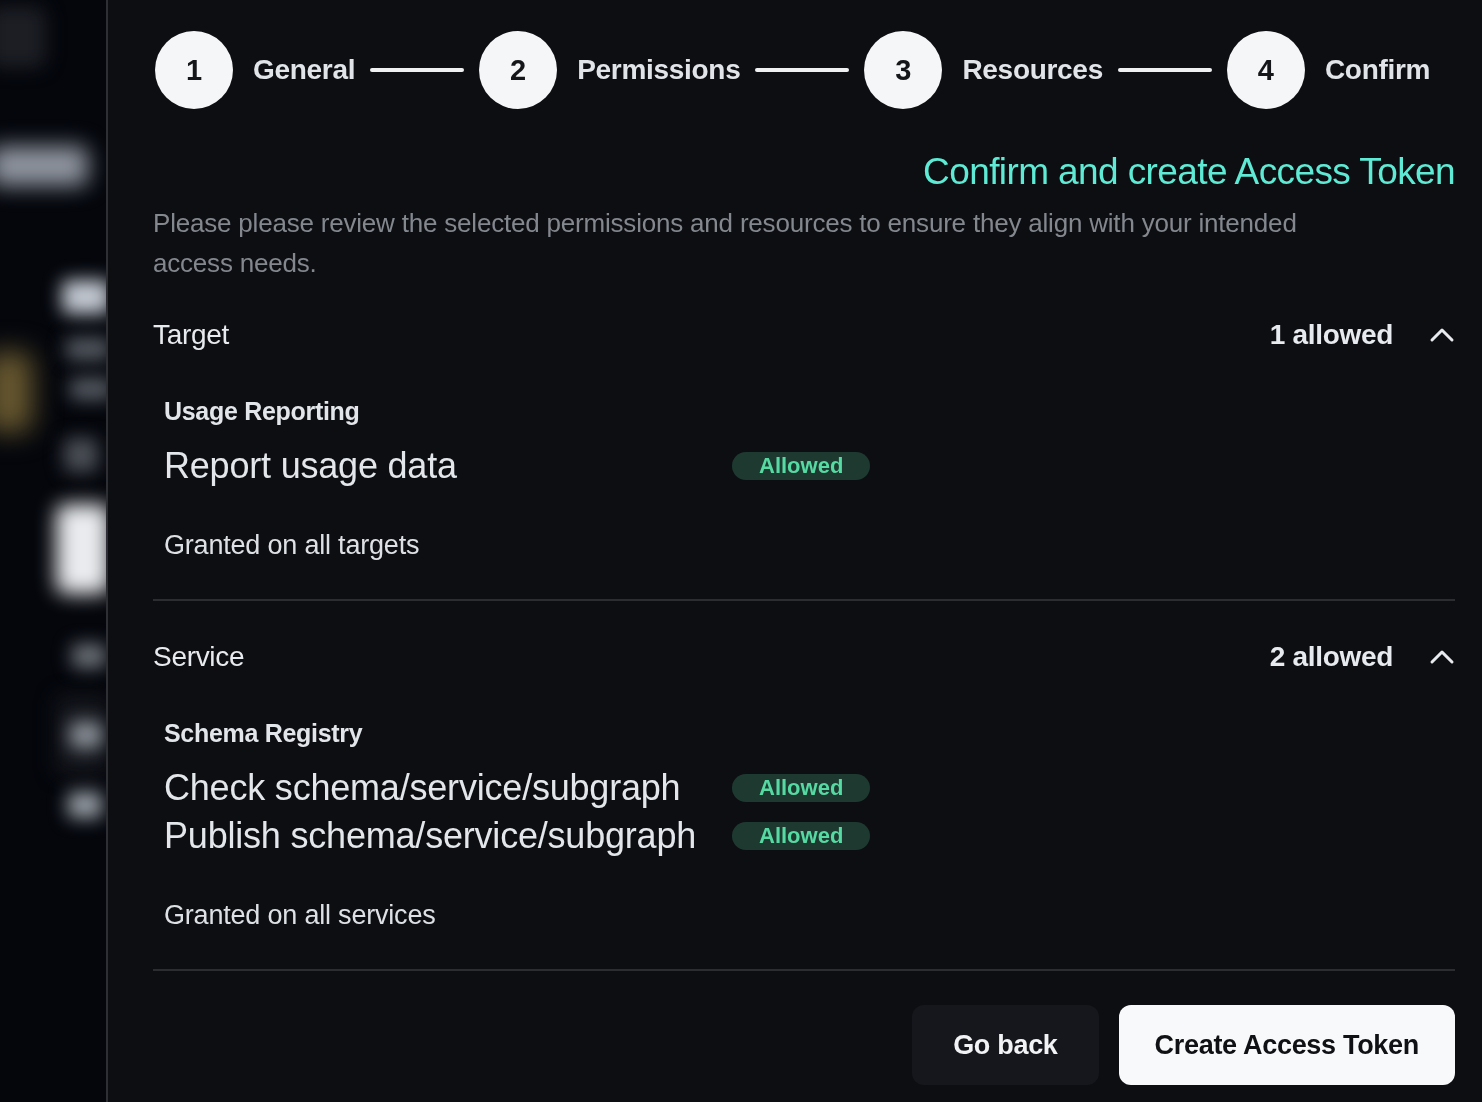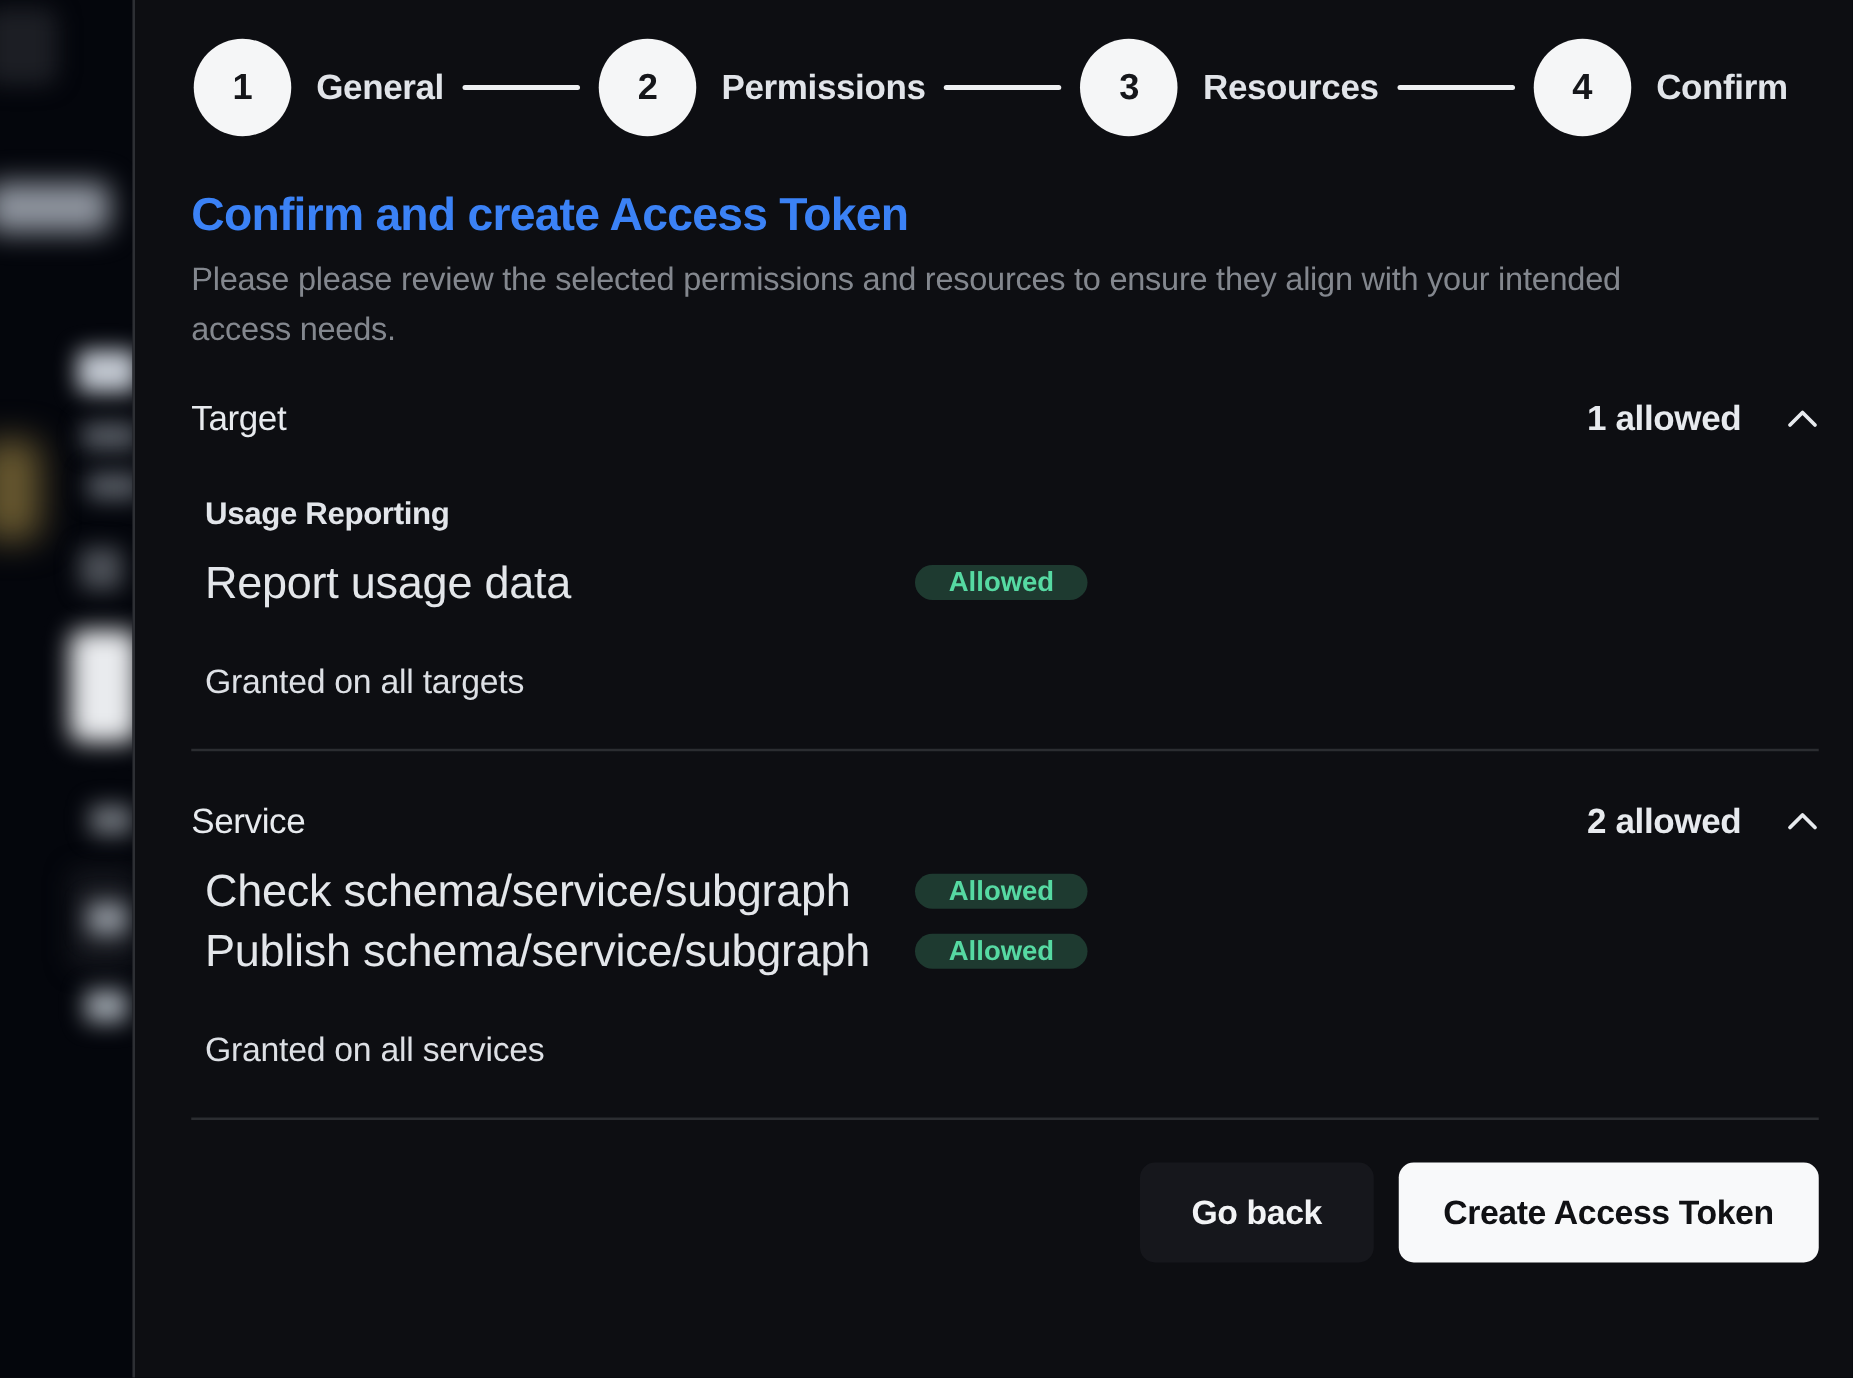--- a/index.html
+++ b/index.html
@@ -42,21 +42,21 @@
     background: #f5f6f7; color: #15161a;
     display: flex; align-items: center; justify-content: center;
     font-size: 29px; font-weight: 600;
   }
   .step-label { color: #e1e4e9; font-size: 28px; font-weight: 600; letter-spacing: -0.3px; }
   .connector { width: 94px; height: 4px; background: #eef0f2; border-radius: 2px; margin: 0 15px; }
 
   
   .title {
     margin-top: 42px;
-    color: #3b82f6; font-size: 37px; font-weight: 700; letter-spacing: -0.6px;
+    color: #5eead4; font-size: 37px; font-weight: 400; letter-spacing: -0.6px; text-align: right;
   }
   .desc {
     margin-top: 10px; max-width: 1230px;
     color: #83878e; font-size: 26px; line-height: 40px; letter-spacing: -0.2px;
   }
 
   
   .sec-head {
     margin-top: 36px;
     display: flex; align-items: center; justify-content: space-between;
@@ -175,20 +175,21 @@
       <span class="sec-title">Service</span>
       <span class="sec-count">
         <span>2 allowed</span>
         <span class="chevron">
           <svg width="26" height="16" viewBox="0 0 26 16">
               <polyline points="3,13 13,3 23,13" fill="none" stroke="#e7eaee" stroke-width="3" stroke-linecap="round" stroke-linejoin="round"></polyline>
             </svg>
         </span>
       </span>
     </div>
+    <div class="group-title">Schema Registry</div>
     <div class="perm-list">
       <div class="perm-row">
         <span class="perm-label">Check schema/service/subgraph</span>
         <span class="badge">Allowed</span>
       </div>
       <div class="perm-row">
         <span class="perm-label">Publish schema/service/subgraph</span>
         <span class="badge">Allowed</span>
       </div>
     </div>

